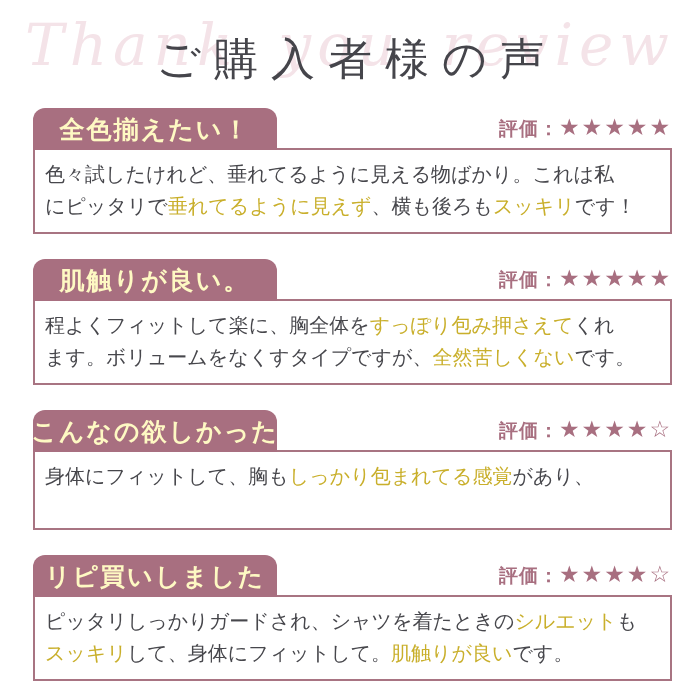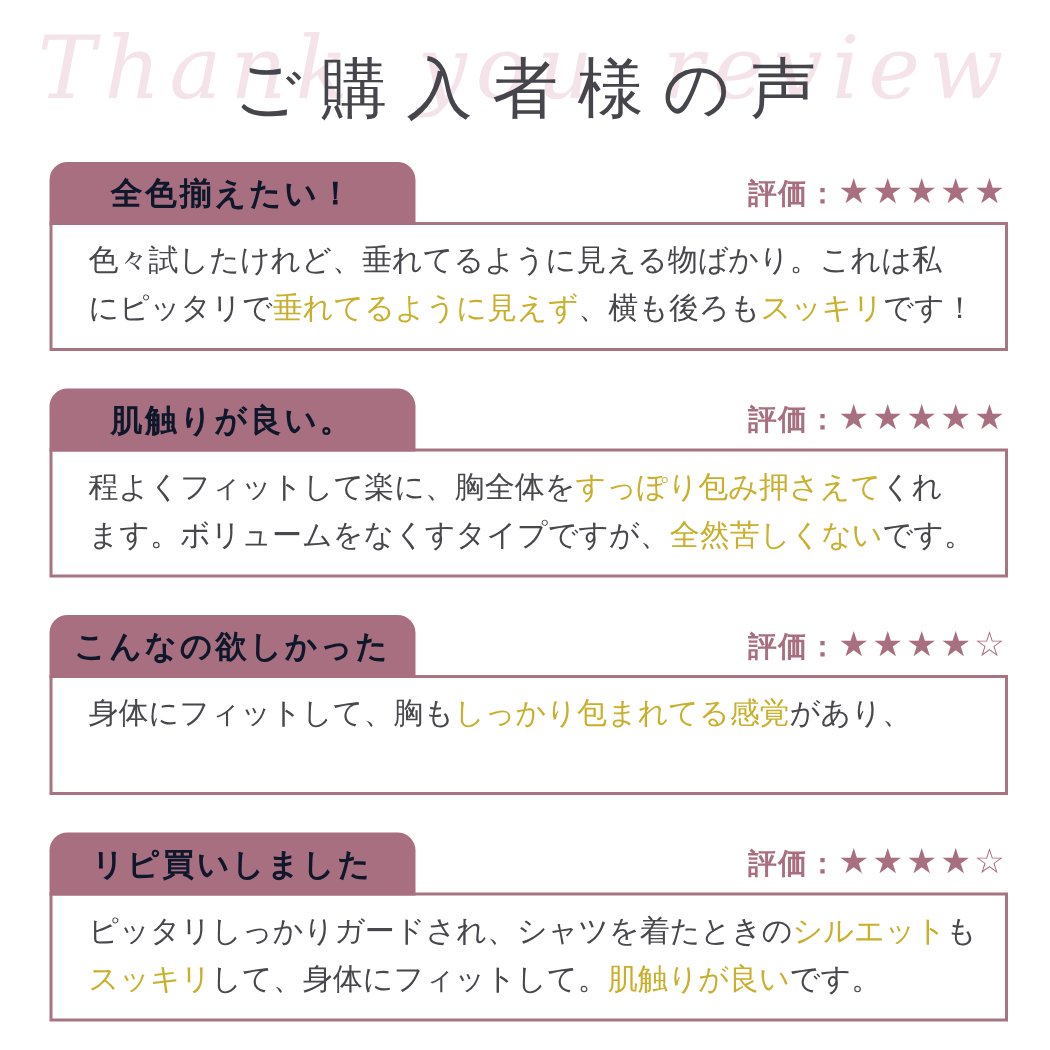--- a/index.html
+++ b/index.html
@@ -38,37 +38,37 @@
     position:relative;z-index:1;
     display:flex;justify-content:space-between;align-items:flex-end;
   }
   .tab{
     width:244px;height:42px;
     background:var(--accent);
     border-radius:12px 12px 0 0;
     display:flex;align-items:center;justify-content:center;
   }
   .tab-label{
-    color:#0f172a;font-weight:bold;font-size:21px;letter-spacing:2px;
+    color:#fef9c3;font-weight:bold;font-size:25px;letter-spacing:2px;
     white-space:nowrap;
   }
   .rating{display:flex;align-items:baseline;margin-bottom:8px;}
   .rating-label{
     color:var(--accent);font-weight:bold;font-size:19px;letter-spacing:1px;
     white-space:nowrap;
     margin-left:20px;
   }
   .stars{color:var(--accent);font-size:23px;letter-spacing:2px;line-height:1;white-space:nowrap;}
   .star{display:inline-block;}
 
   .box{
     margin-top:-2px;
     background:#ffffff;
     border:2px solid var(--accent-border);
-    padding:8px 14px 10px 24px;
+    padding:8px 14px 10px 10px;
     min-height:80px;
   }
   .review-text{font-size:20px;line-height:32px;}
   .line{white-space:nowrap;}
   .hl{color:var(--highlight);}
 </style>
 </head>
 <body>
 
 <div class="header">

